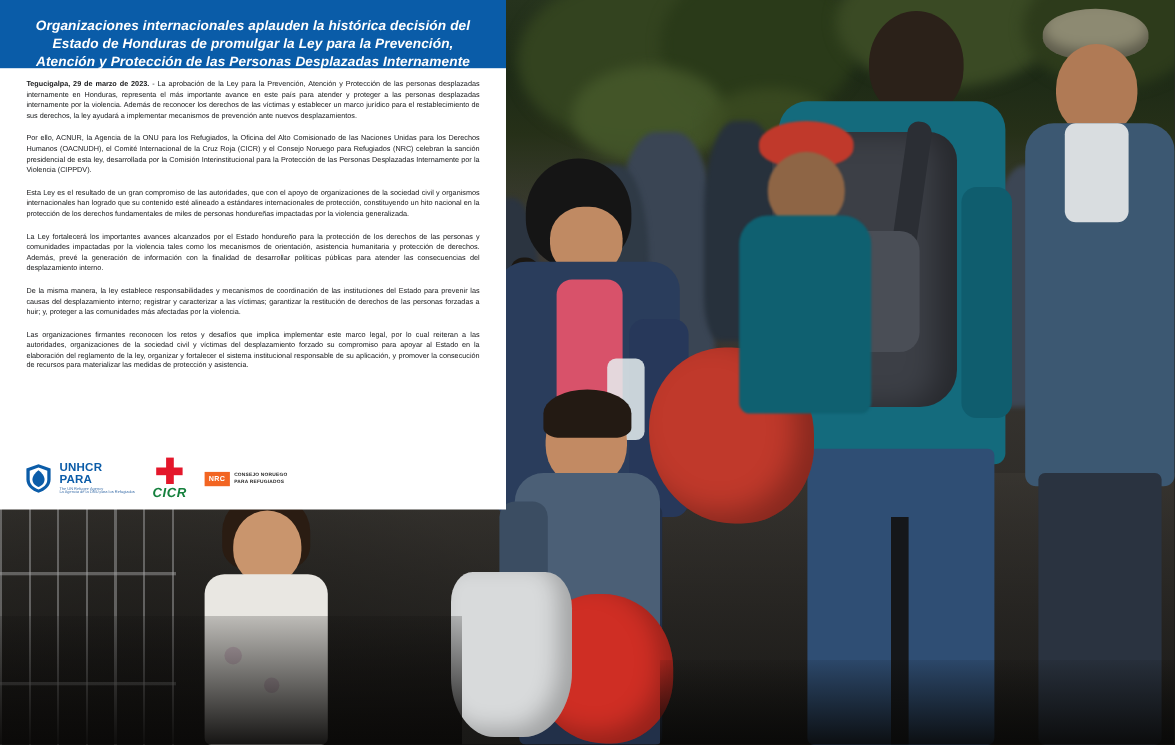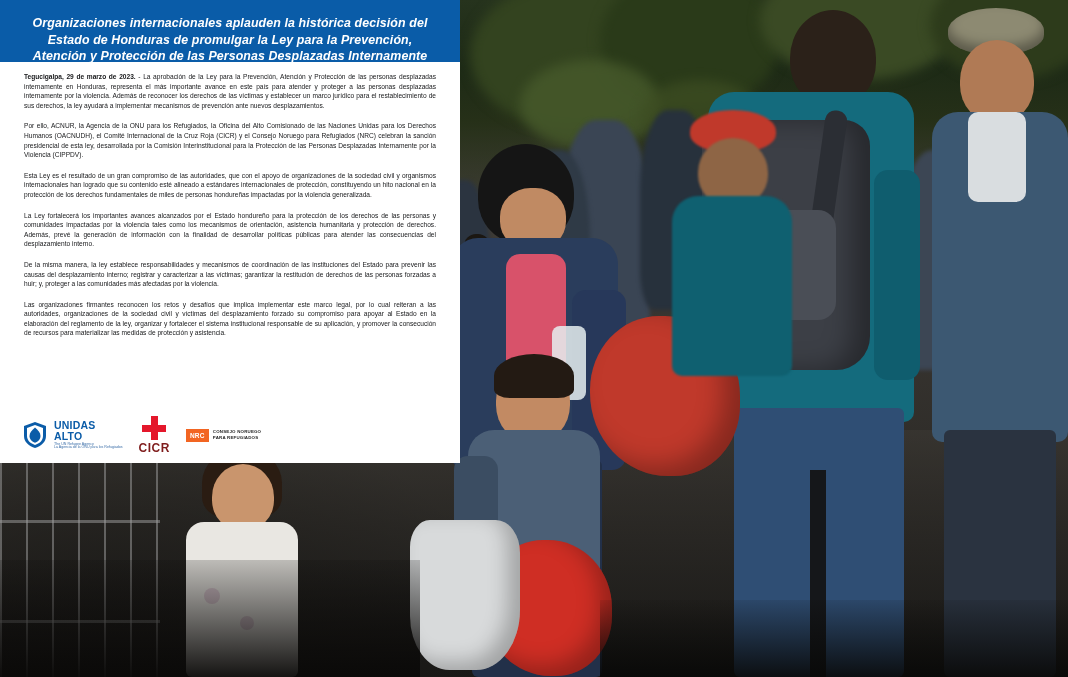--- a/index.html
+++ b/index.html
@@ -127,21 +127,21 @@
   .ohchr-text .t3 { font-size: 3.5px; letter-spacing: .1px; color: #24364f; }
   .ohchr-text .t4 { font-size: 4.6px; font-style: italic; color: #24364f; margin-top: 1px; }
 
   .cicr-text { text-align: center; line-height: 1; }
   .cicr-cross { width: 24px; height: 24px; margin: 0 auto 2px auto; position: relative; }
   .cicr-cross::before, .cicr-cross::after {
     content: ""; position: absolute; background: #e4172b;
   }
   .cicr-cross::before { left: 8.5px; top: 0; width: 7px; height: 24px; }
   .cicr-cross::after  { top: 8.5px; left: 0; width: 24px; height: 7px; }
-  .cicr-text .c1 { font-size: 12px; font-weight: bold; color: #7f1d1d; letter-spacing: .5px; }
+  .cicr-text .c1 { font-size: 12px; font-weight: bold; color: #15803d; letter-spacing: .5px; font-style: italic; }
 
   .nrc { display: flex; align-items: center; gap: 4px; }
   .nrc-box {
     background: #f26522; color: #fff; font-size: 6.5px; font-weight: bold;
     padding: 3px 4px; letter-spacing: .3px;
   }
   .nrc-text { font-size: 4.4px; font-weight: bold; color: #1d1d1d; line-height: 1.35; letter-spacing: .2px; }
 </style>
 </head>
 <body>
@@ -245,22 +245,22 @@
 
     <div class="logos">
 
       <div class="logo">
         <svg class="unhcr-mark" viewBox="0 0 26 28">
           <path d="M13 1 L24 5 V15 C24 21 19 25 13 27 C7 25 2 21 2 15 V5 Z" fill="#0b5ca8"></path>
           <path d="M13 4 L21 7 V15 C21 19.5 17.5 22.5 13 24 C8.5 22.5 5 19.5 5 15 V7 Z" fill="#ffffff"></path>
           <path d="M13 6.5 C16 9 18.5 11.5 18.5 15 C18.5 18.5 16 20.5 13 21.8 C10 20.5 7.5 18.5 7.5 15 C7.5 11.5 10 9 13 6.5 Z" fill="#0b5ca8"></path>
         </svg>
         <div class="unhcr-text">
-          <div class="l1">UNIDAS</div>
-          <div class="l2">ALTO</div>
+          <div class="l1">UNHCR</div>
+          <div class="l2">PARA</div>
           <div class="l3">The UN Refugee Agency</div>
           <div class="l4">La Agencia de la ONU para los Refugiados</div>
         </div>
       </div>
 
 
       <div class="logo">
         <div class="cicr-text">
           <div class="cicr-cross"></div>
           <div class="c1">CICR</div>

